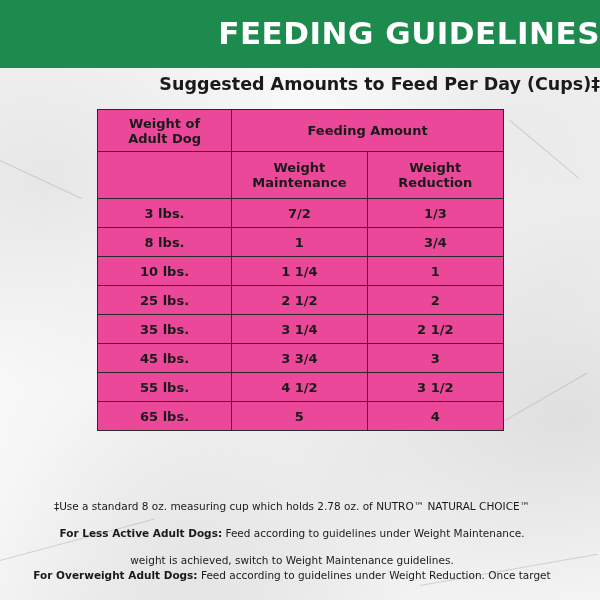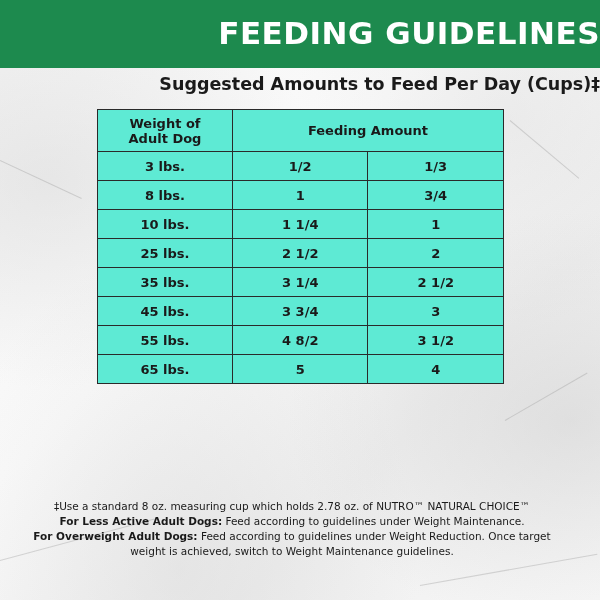--- a/index.html
+++ b/index.html
@@ -23,39 +23,39 @@
   .banner-title {
     color:#ffffff; font-family:"DejaVu Sans", sans-serif; font-weight:bold;
     font-size:31px; letter-spacing:0.5px; margin-top:-2px;
   }
   .subtitle {
     position:absolute; left:0; top:74px; width:600px; text-align:right;
     font-family:"DejaVu Sans", sans-serif; font-weight:bold; font-size:17.5px; color:#1a1a1a;
   }
   table.feed {
     position:absolute; left:97px; top:109px; width:407px;
-    border-collapse:collapse; background:#5eead4;
+    border-collapse:collapse; background:#ec4899;
     font-family:"DejaVu Sans", sans-serif; font-weight:bold; color:#1a1a1a;
   }
   table.feed td, table.feed th {
     border:1.5px solid #2a2a2a; text-align:center; vertical-align:middle; padding:0;
   }
   table.feed th { font-size:13px; line-height:15px; font-weight:bold; }
   table.feed td { font-size:13px; height:28px; }
   .col1 { width:134px; }
   .col2 { width:135px; }
   .col3 { width:136px; }
   tr.h1 th { height:41px; }
   tr.h2 th { height:46px; }
   .footnotes {
     position:absolute; left:0; top:499px; width:584px; text-align:center;
     font-family:"DejaVu Sans", sans-serif; font-size:10.5px; color:#1a1a1a;
   }
   .fn-line { line-height:15px; }
-  .note { margin-top:0; line-height:15px; }
+  .note { margin-top:12px; line-height:15px; }
   .note b { font-weight:bold; }
 </style>
 </head>
 <body>
 
 <div class="vein" style="left:0;top:160px;width:90px;transform:rotate(25deg);"></div>
 <div class="vein" style="left:510px;top:120px;width:90px;transform:rotate(40deg);"></div>
 <div class="vein" style="left:505px;top:420px;width:95px;transform:rotate(-30deg);"></div>
 <div class="vein" style="left:0;top:560px;width:160px;transform:rotate(-15deg);"></div>
 <div class="vein" style="left:420px;top:585px;width:180px;transform:rotate(-10deg);"></div>
@@ -68,23 +68,34 @@
 
 <table class="feed">
   <tbody>
       <tr class="h1">
     <th class="col1" rowspan="1">
       <div>Weight of</div>
       <div>Adult Dog</div>
     </th>
     <th colspan="2">Feeding Amount</th>
   </tr>
+  <tr class="h2">
+    <th class="col1"></th>
+    <th class="col2">
+      <div>Weight</div>
+      <div>Maintenance</div>
+    </th>
+    <th class="col3">
+      <div>Weight</div>
+      <div>Reduction</div>
+    </th>
+  </tr>
   <tr>
     <td>3 lbs.</td>
-    <td>1/2</td>
+    <td>7/2</td>
     <td>1/3</td>
   </tr>
   <tr>
     <td>8 lbs.</td>
     <td>1</td>
     <td>3/4</td>
   </tr>
   <tr>
     <td>10 lbs.</td>
     <td>1 1/4</td>
@@ -100,33 +111,33 @@
     <td>3 1/4</td>
     <td>2 1/2</td>
   </tr>
   <tr>
     <td>45 lbs.</td>
     <td>3 3/4</td>
     <td>3</td>
   </tr>
   <tr>
     <td>55 lbs.</td>
-    <td>4 8/2</td>
+    <td>4 1/2</td>
     <td>3 1/2</td>
   </tr>
   <tr>
     <td>65 lbs.</td>
     <td>5</td>
     <td>4</td>
   </tr>
 </tbody>
   </table>
 
 <div class="footnotes">
   <div class="fn-line">‡Use a standard 8 oz. measuring cup which holds 2.78 oz. of NUTRO™ NATURAL CHOICE™</div>
   <div class="note">
     <b>For Less Active Adult Dogs:</b><span> Feed according to guidelines under Weight Maintenance.</span>
   </div>
   <div class="note">
+    <div>weight is achieved, switch to Weight Maintenance guidelines.</div>
     <div><b>For Overweight Adult Dogs:</b><span> Feed according to guidelines under Weight Reduction. Once target</span></div>
-    <div>weight is achieved, switch to Weight Maintenance guidelines.</div>
   </div>
 </div>
 
 </body></html>

